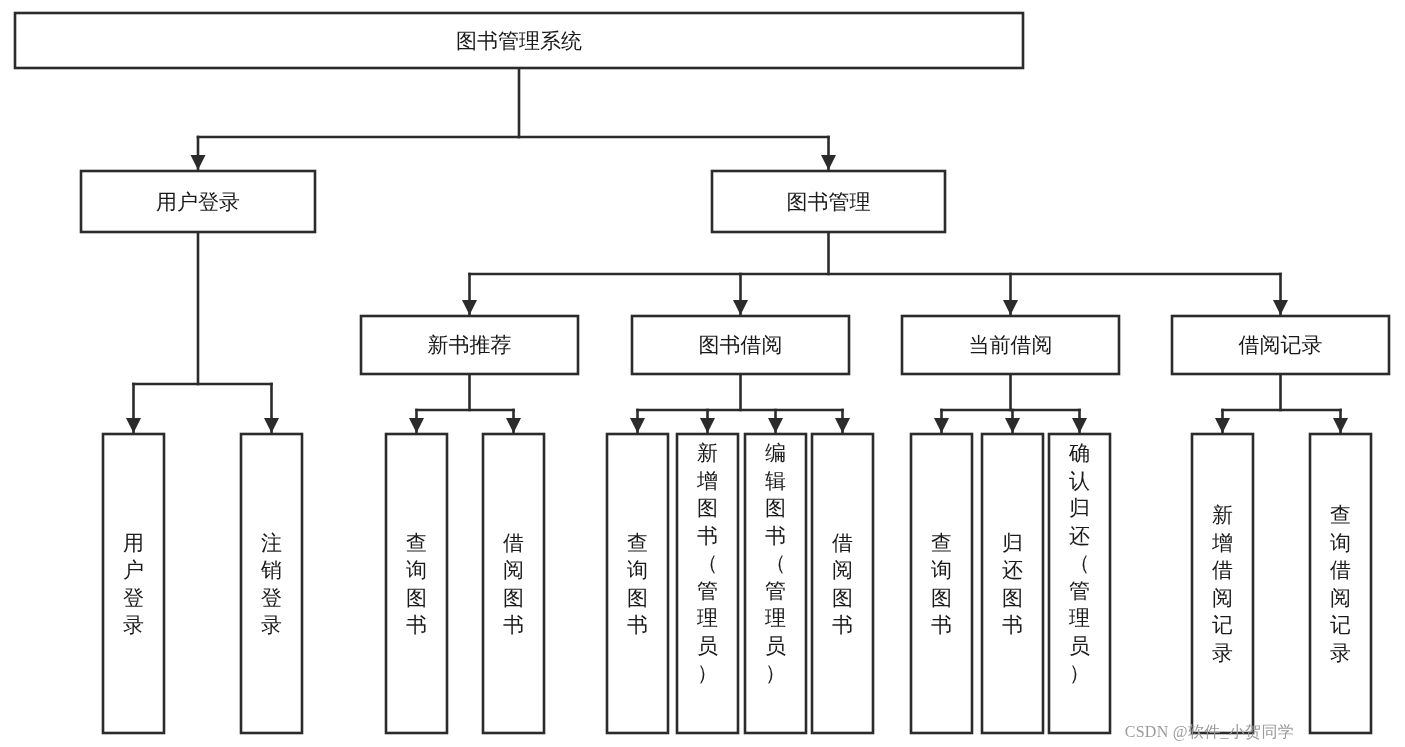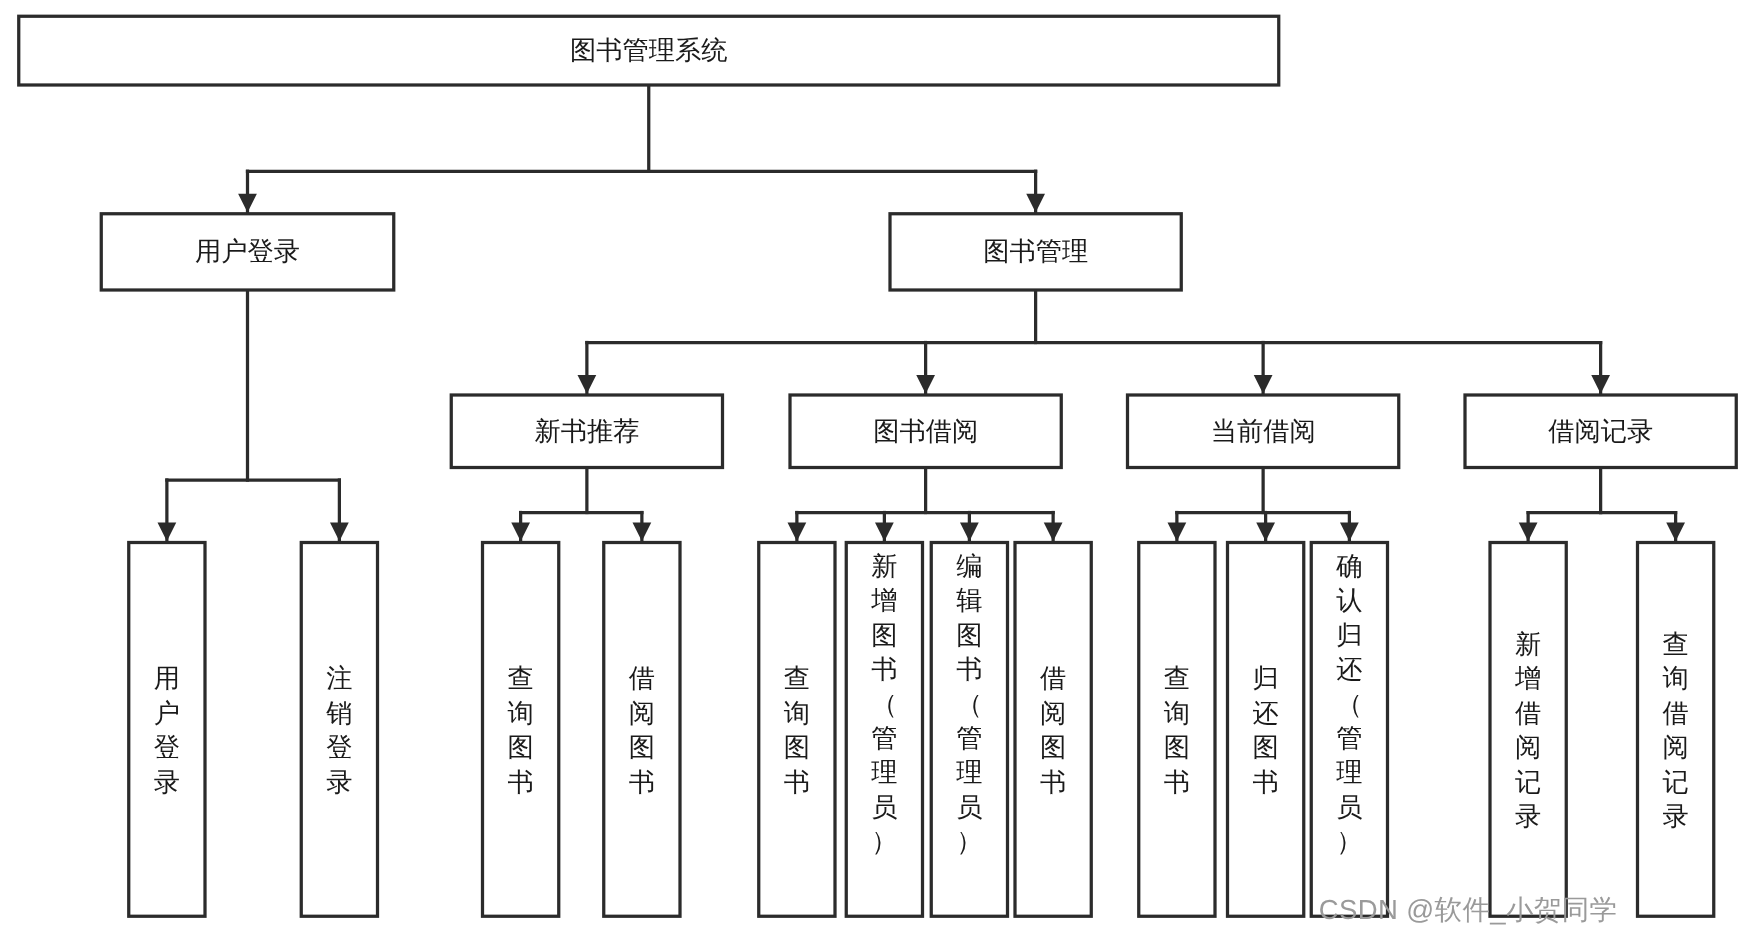--- a/index.html
+++ b/index.html
@@ -52,22 +52,22 @@
   .node-label-v {
     font-family: "DejaVu Sans", "Liberation Sans", sans-serif;
     font-size: 21px;
     fill: #1a1a1a;
     text-anchor: middle;
   }
   .watermark {
     position: absolute;
     right: 8px;
     bottom: 4px;
-    font-family: Liberation Sans, sans-serif;
-    font-size: 22px;
+    font-family: Liberation Serif, serif;
+    font-size: 16px;
     color: #9a9a9a;
     letter-spacing: 0.3px;
     white-space: nowrap;
     user-select: none;
   }
 </style>
 </head>
 <body>
 
 <div id="diagram-root">

